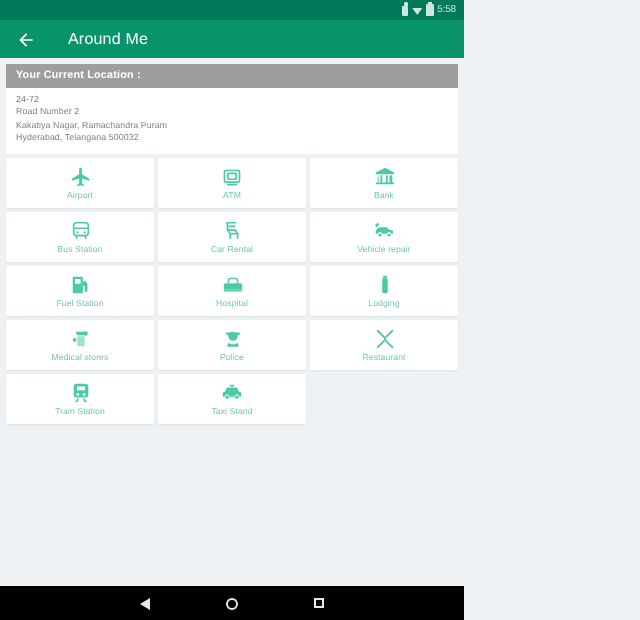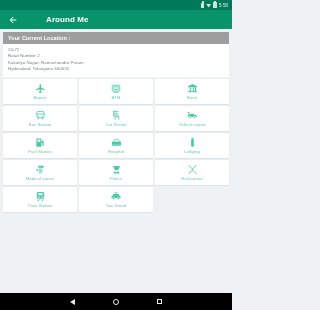--- a/index.html
+++ b/index.html
@@ -99,24 +99,24 @@
   }
   .back-arrow {
     width: 10px;
     height: 10px;
     position: relative;
     flex: 0 0 auto;
     cursor: pointer;
   }
   .back-arrow svg { display: block; }
   .appbar-title {
-    margin-left: 28px;
+    margin-left: 16px;
     color: #ffffff;
     font-size: 8px;
-    font-weight: bold;
+    font-weight: normal;
     letter-spacing: 0.1px;
     line-height: 1;
   }
 
   
   .loc-header {
     background: #9e9e9e;
     color: #ffffff;
     font-size: 5.4px;
     font-weight: bold;

